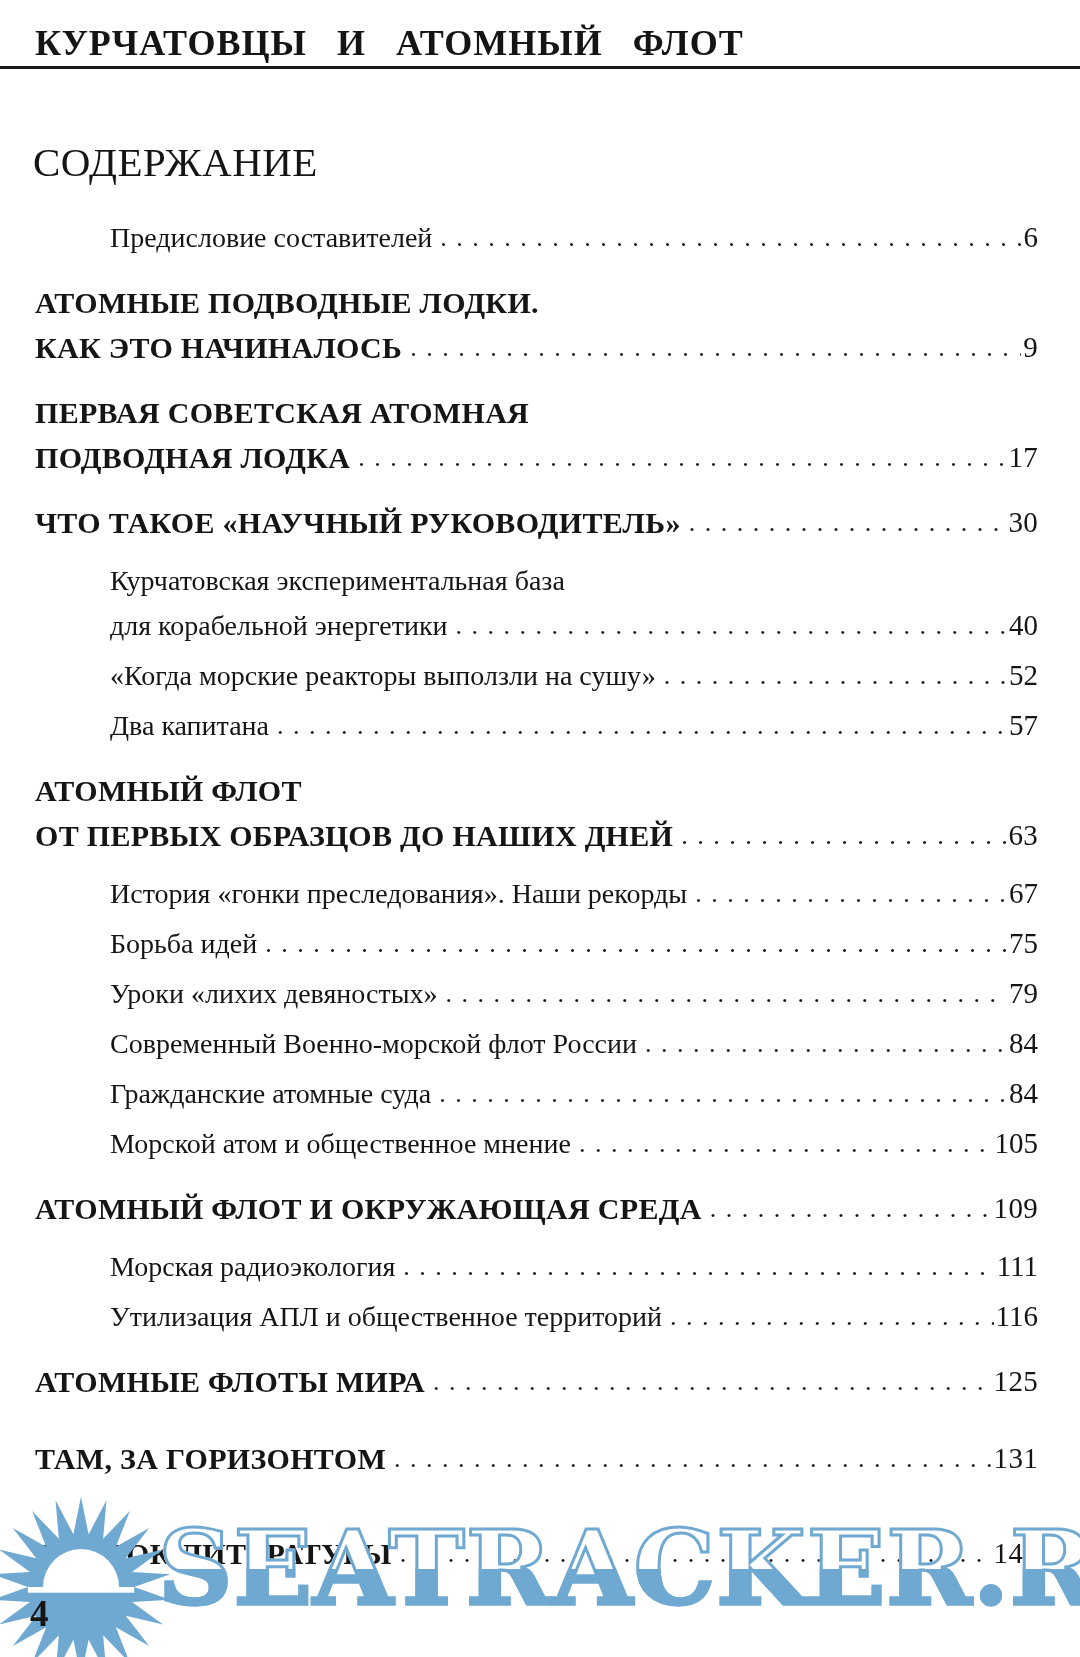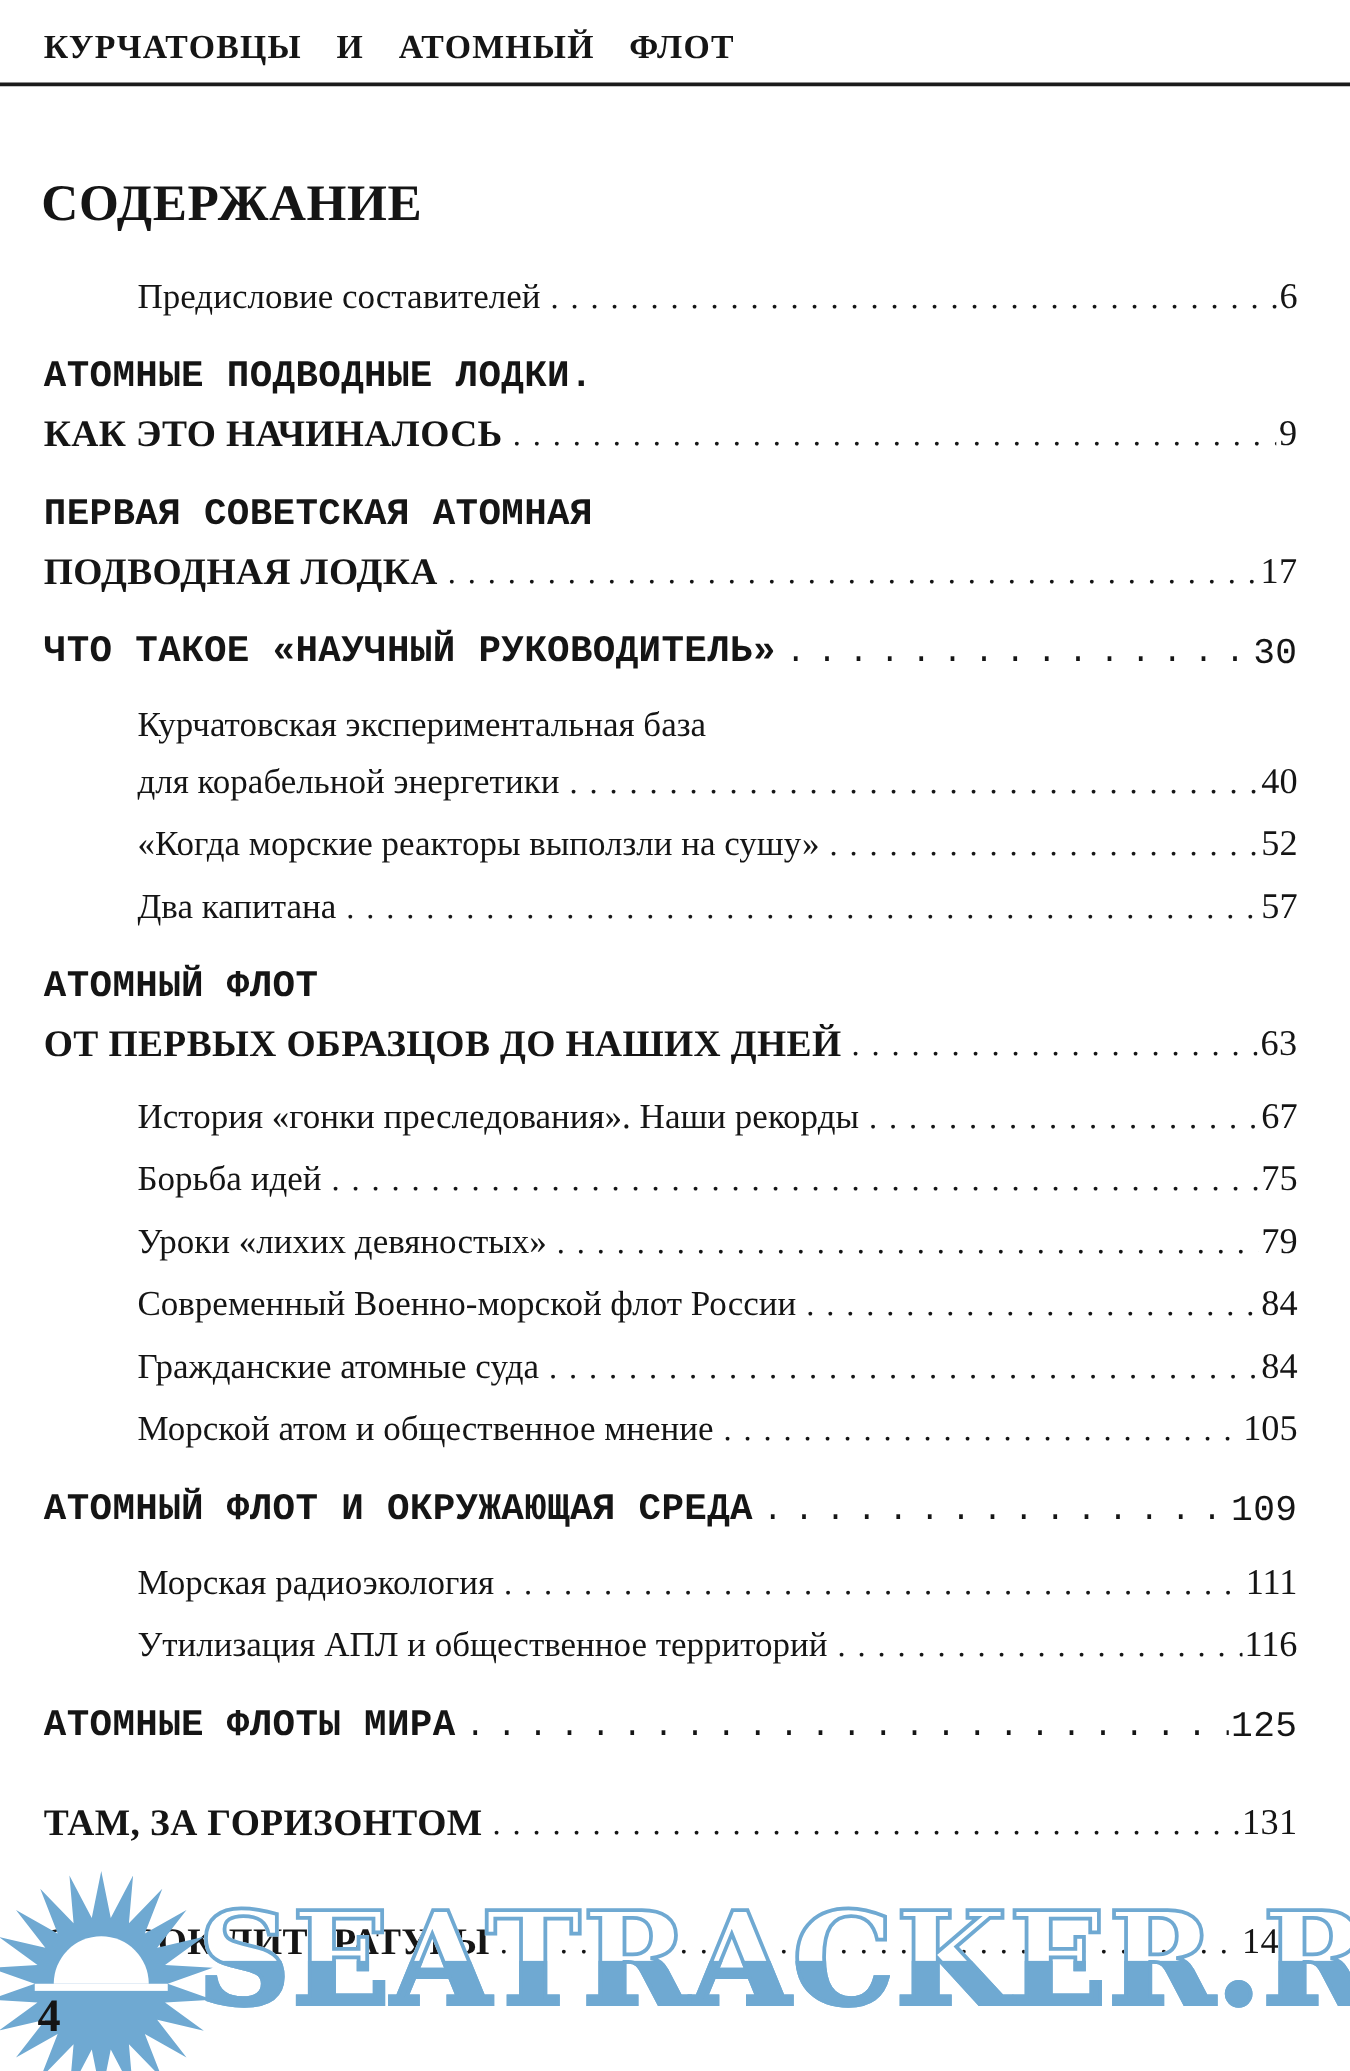--- a/index.html
+++ b/index.html
@@ -8,35 +8,35 @@
     position: relative;
     background: #ffffff;
     color: #151515;
     font-family: "Liberation Serif", serif;
     overflow: hidden;
   }
 
   
   .running-head {
     position: absolute; top: 22px; left: 35px;
-    font-size: 27px; font-weight: bold;
+    font-size: 36px; font-weight: bold;
     letter-spacing: 1px; word-spacing: 20px;
     white-space: nowrap;
   }
   .head-rule {
     position: absolute; top: 66px; left: 0;
     width: 1080px; height: 3px;
     background: #1b1b1b;
   }
 
   
   .contents-title {
     position: absolute; top: 138px; left: 33px;
     margin: 0;
-    font-size: 41px; font-weight: bold;
+    font-size: 41px; font-weight: normal;
     letter-spacing: 0.5px;
   }
 
   
   .toc {
     position: absolute; top: 215px; left: 35px; right: 42px;
   }
   .row {
     display: flex; align-items: flex-end;
     line-height: 45px; font-size: 28px;
@@ -48,21 +48,21 @@
   .dots {
     flex: 1 1 auto; min-width: 0;
     overflow: hidden; white-space: nowrap;
     font-weight: 400; font-size: 26px;
     letter-spacing: 9.5px;
     margin-left: 8px;
   }
   .pg { font-weight: 400; font-size: 29px; margin-left: 2px; }
 
   
-  .mt-ch   { margin-top: 20px; font-family: Liberation Mono, monospace; }
+  .mt-ch   { margin-top: 20px; }
   .mt-subf { margin-top: 13px; }
   .mt-sub  { margin-top: 5px;  }
   .mt-tam  { margin-top: 32px; font-family: Liberation Serif, serif; }
   .mt-spis { margin-top: 50px; }
 
   
   .watermark-text {
     position: absolute; left: 158px; top: 1516px;
     z-index: 3;
     font-family: "DejaVu Serif", serif;

